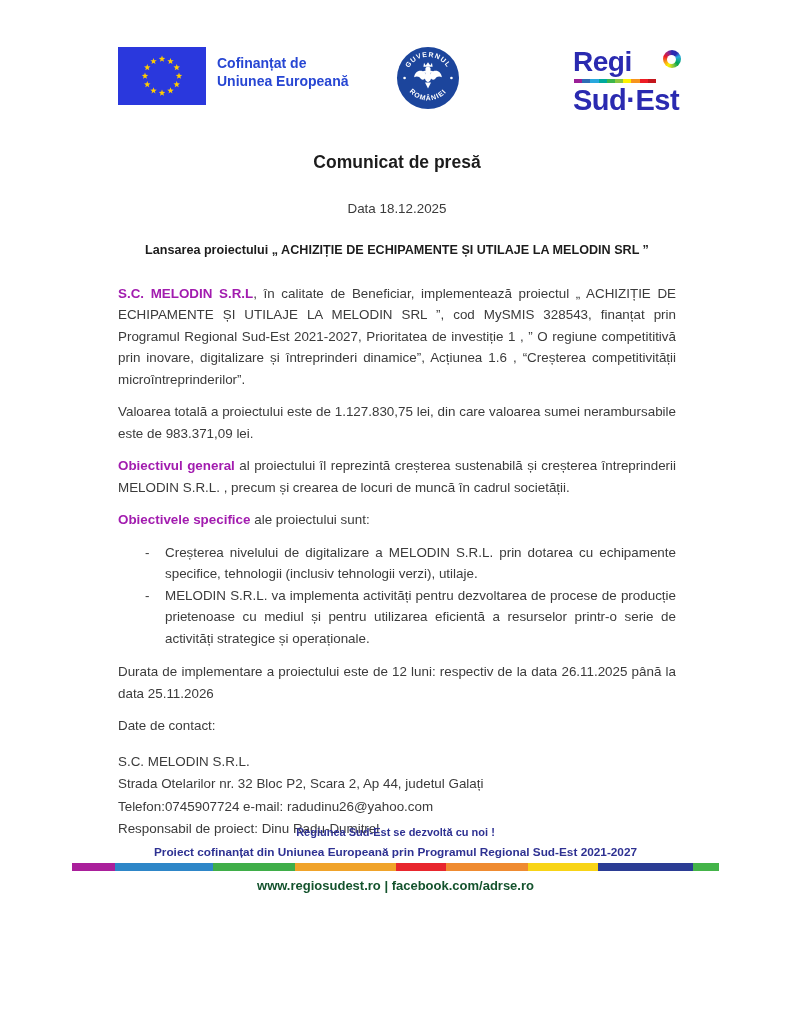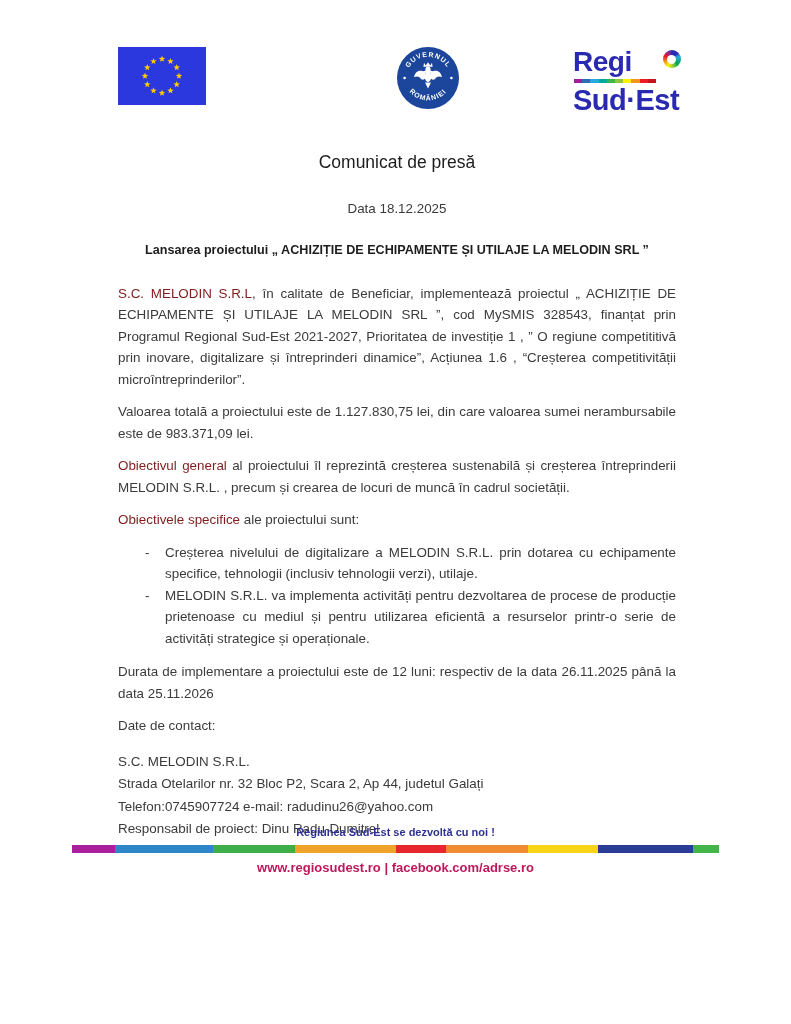--- a/index.html
+++ b/index.html
@@ -25,37 +25,37 @@
     display: inline-block; width: 18px; height: 18px; margin-left: 1px; margin-top: 2px;
     border-radius: 50%; position: relative;
     background: conic-gradient(#2a2ab0 0 40deg, #29abe2 70deg, #00a651 130deg, #8dc63f 170deg, #fff200 210deg, #f7941d 250deg, #ed1c24 290deg, #93278f 330deg, #2a2ab0 360deg);
   }
   .regio-o::after { content: ""; position: absolute; inset: 4.5px; background: #ffffff; border-radius: 50%; }
   .regio-stripe { display: flex; height: 4px; width: 82px; margin: 3px 0 3px 1px; }
   .regio-sub { font-size: 29px; font-weight: bold; color: #2a2ab0; line-height: 1; letter-spacing: -0.5px; }
 
   
   .content { position: absolute; top: 152px; left: 118px; width: 558px; font-size: 13.4px; line-height: 21.5px; }
-  .doc-title { margin: 0 0 24px 0; text-align: center; font-size: 17.5px; font-weight: normal; color: #1c1c1c; }
+  .doc-title { margin: 0 0 24px 0; text-align: center; font-size: 17.5px; font-weight: bold; color: #1c1c1c; }
   .doc-date { text-align: center; margin: 0 0 21px 0; color: #3b3b3b; }
   .doc-subject { text-align: center; font-weight: bold; font-size: 12.6px; color: #1c1c1c; margin: 0 0 21px 0; }
   p.body-par { margin: 0 0 11px 0; text-align: justify; }
-  p.body-par b, .doc-lead { font-weight: normal; color: #7f1d1d; }
+  p.body-par b, .doc-lead { font-weight: bold; color: #a21caf; }
   .dash-list { list-style: none; margin: 0 0 12px 0; padding: 0 0 0 27px; }
   .dash-list li { display: flex; text-align: justify; }
   .dash-marker { width: 20px; flex: 0 0 20px; }
   .contact-block { line-height: 22.5px; margin-top: 14px; }
 
   
   .footer { position: absolute; left: 0; right: 0; top: 826px; text-align: center; }
   .footer-slogan { color: #2e3192; font-size: 11px; font-weight: bold; margin-bottom: 7px; }
   .footer-cofinance { color: #2e3192; font-size: 11.8px; font-weight: 600; margin-bottom: 4px; }
   .footer-disclaimer { color: #2e3192; font-size: 10.3px; margin-bottom: 17px; }
   .footer-rainbow { display: flex; height: 8px; margin: 0 72px 7px 72px; }
-  .footer-links { color: #be185d; font-size: 13px; font-weight: bold; }
+  .footer-links { color: #14532d; font-size: 13px; font-weight: bold; }
 </style>
 </head>
 <body>
 
 <div class="page">
 
   <header class="logos">
 
     <div class="eu-logo">
       <svg width="88" height="58" viewBox="0 0 88 58">
@@ -71,20 +71,24 @@
           <use href="#star" transform="rotate(120) translate(0,-17) rotate(-120)"></use>
           <use href="#star" transform="rotate(150) translate(0,-17) rotate(-150)"></use>
           <use href="#star" transform="rotate(180) translate(0,-17) rotate(-180)"></use>
           <use href="#star" transform="rotate(210) translate(0,-17) rotate(-210)"></use>
           <use href="#star" transform="rotate(240) translate(0,-17) rotate(-240)"></use>
           <use href="#star" transform="rotate(270) translate(0,-17) rotate(-270)"></use>
           <use href="#star" transform="rotate(300) translate(0,-17) rotate(-300)"></use>
           <use href="#star" transform="rotate(330) translate(0,-17) rotate(-330)"></use>
         </g>
       </svg>
+      <div class="eu-caption">
+        <div>Cofinanțat de</div>
+        <div>Uniunea Europeană</div>
+      </div>
     </div>
 
     <div class="gov-seal">
       <svg width="66" height="66" viewBox="0 0 100 100">
         <defs>
           <path id="arcTop" d="M 16,52 A 34,34 0 0 1 84,52"></path>
           <path id="arcBot" d="M 13,47 A 37,37 0 0 0 87,47"></path>
         </defs>
         <circle cx="50" cy="50" r="47" fill="#1c459c"></circle>
         <text class="seal-text"><textPath href="#arcTop" startOffset="50%" text-anchor="middle">GUVERNUL</textPath></text>
@@ -153,20 +157,21 @@
     <div class="contact-block">
       <div>S.C. MELODIN S.R.L.</div>
       <div>Strada Otelarilor nr. 32 Bloc P2, Scara 2, Ap 44, judetul Galați</div>
       <div>Telefon:0745907724 e-mail: radudinu26@yahoo.com</div>
       <div>Responsabil de proiect: Dinu Radu-Dumitrel</div>
     </div>
   </main>
 
   <footer class="footer">
     <div class="footer-slogan">Regiunea Sud-Est se dezvoltă cu noi !</div>
+    <div class="footer-cofinance">Proiect cofinanțat din Uniunea Europeană prin Programul Regional Sud-Est 2021-2027</div>
     <div class="footer-rainbow">
         <div style="flex: 43 1 0px; background: rgb(170, 31, 155);"></div>
         <div style="flex: 98 1 0px; background: rgb(46, 134, 200);"></div>
         <div style="flex: 82 1 0px; background: rgb(63, 174, 73);"></div>
         <div style="flex: 100 1 0px; background: rgb(240, 163, 42);"></div>
         <div style="flex: 50 1 0px; background: rgb(232, 38, 45);"></div>
         <div style="flex: 82 1 0px; background: rgb(239, 139, 49);"></div>
         <div style="flex: 70 1 0px; background: rgb(248, 212, 22);"></div>
         <div style="flex: 95 1 0px; background: rgb(43, 60, 148);"></div>
         <div style="flex: 26 1 0px; background: rgb(68, 180, 73);"></div>

